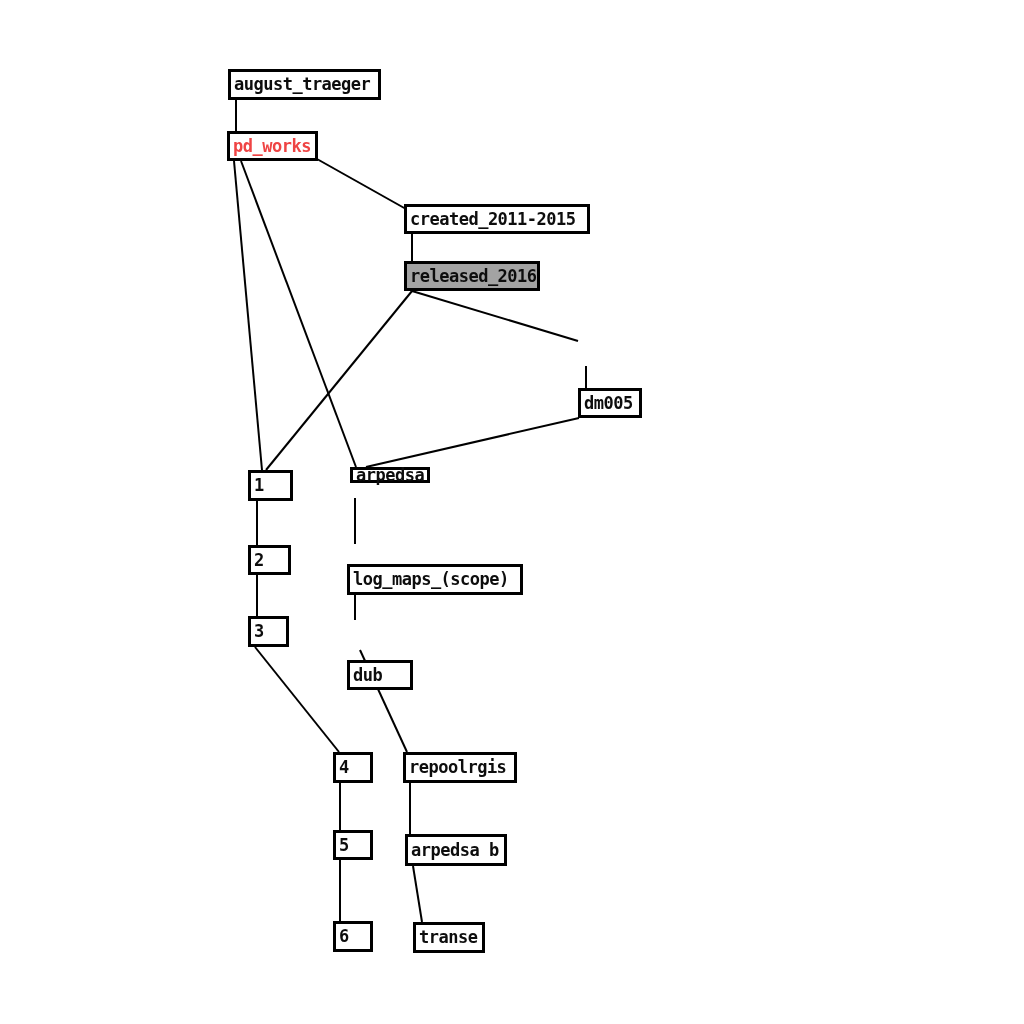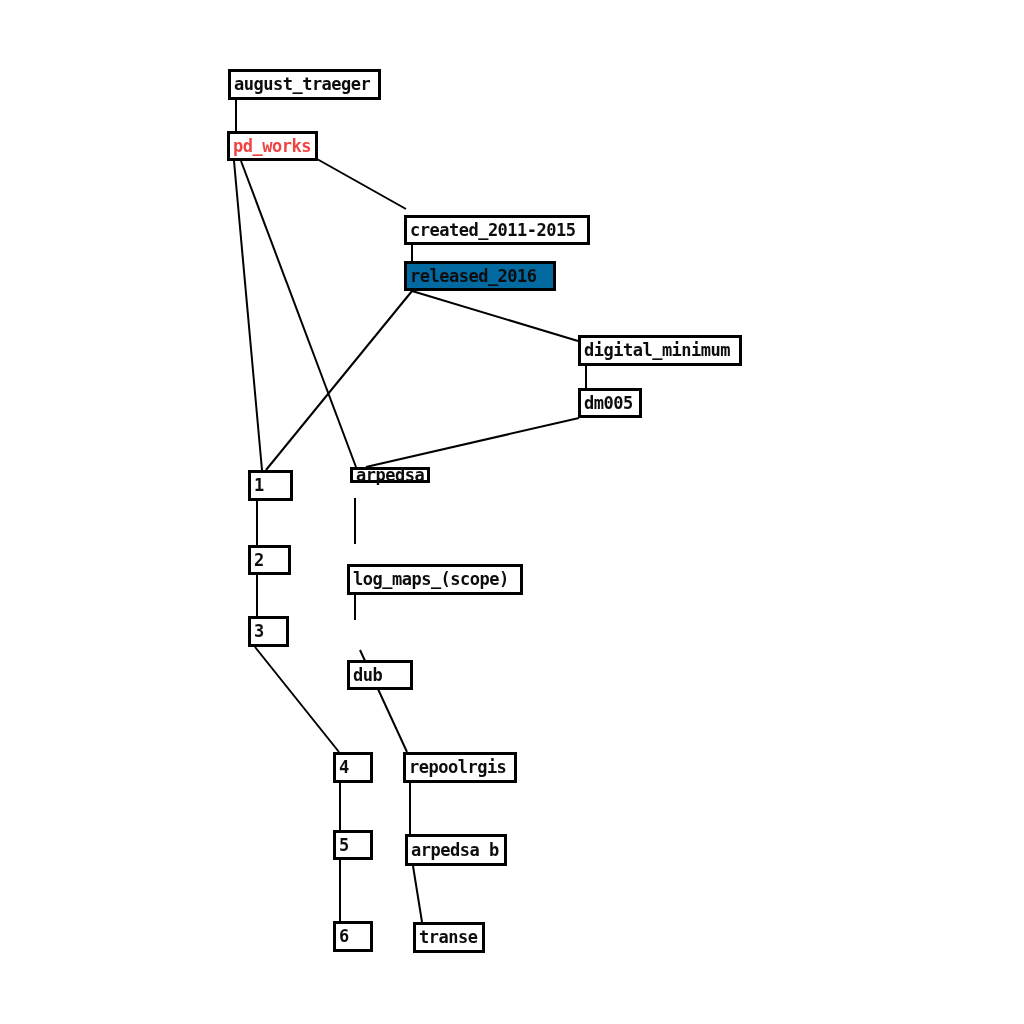--- a/index.html
+++ b/index.html
@@ -65,28 +65,25 @@
       <line x1="360" y1="650" x2="407" y2="752" stroke="#000000" stroke-width="2"></line>
       <line x1="410" y1="783" x2="410" y2="834" stroke="#000000" stroke-width="2"></line>
       <line x1="413" y1="866" x2="422" y2="922" stroke="#000000" stroke-width="2"></line>
     </svg>
 <div class="node" style="left: 228px; top: 69px; width: 153px; height: 31px; border-color: rgb(0, 0, 0); background: rgb(255, 255, 255);">
       <span class="label" style="color: rgb(13, 13, 13);">august_traeger</span>
     </div>
     <div class="node" style="left: 227px; top: 131px; width: 91px; height: 30px; border-color: rgb(0, 0, 0); background: rgb(255, 255, 255);">
       <span class="label" style="color: #ef4444;">pd_works</span>
     </div>
-    <div class="node" style="left: 404px; top: 215px; width: 186px; height: 30px; border-color: rgb(0, 0, 0); background: rgb(255, 255, 255);">
+    <div class="node" style="left: 404px; top: 204px; width: 186px; height: 30px; border-color: rgb(0, 0, 0); background: rgb(255, 255, 255);">
       <span class="label" style="color: rgb(13, 13, 13);">created_2011-2015</span>
     </div>
-    <div class="node" style="left: 404px; top: 261px; width: 152px; height: 30px; border-color: rgb(0, 0, 0); background: #0369a1;">
+    <div class="node" style="left: 404px; top: 261px; width: 136px; height: 30px; border-color: rgb(0, 0, 0); background: #a3a3a3;">
       <span class="label" style="color: rgb(13, 13, 13);">released_2016</span>
-    </div>
-    <div class="node" style="left: 578px; top: 335px; width: 164px; height: 31px; border-color: rgb(0, 0, 0); background: rgb(255, 255, 255);">
-      <span class="label" style="color: rgb(13, 13, 13);">digital_minimum</span>
     </div>
     <div class="node" style="left: 578px; top: 388px; width: 64px; height: 30px; border-color: rgb(0, 0, 0); background: rgb(255, 255, 255);">
       <span class="label" style="color: rgb(13, 13, 13);">dm005</span>
     </div>
     <div class="node" style="left: 248px; top: 470px; width: 45px; height: 31px; border-color: rgb(0, 0, 0); background: rgb(255, 255, 255);">
       <span class="label" style="color: rgb(13, 13, 13);">1</span>
     </div>
     <div class="node" style="left: 350px; top: 467px; width: 80px; height: 16px; border-color: rgb(0, 0, 0); background: rgb(255, 255, 255);">
       <span class="label" style="color: rgb(13, 13, 13);">arpedsa</span>
     </div>

